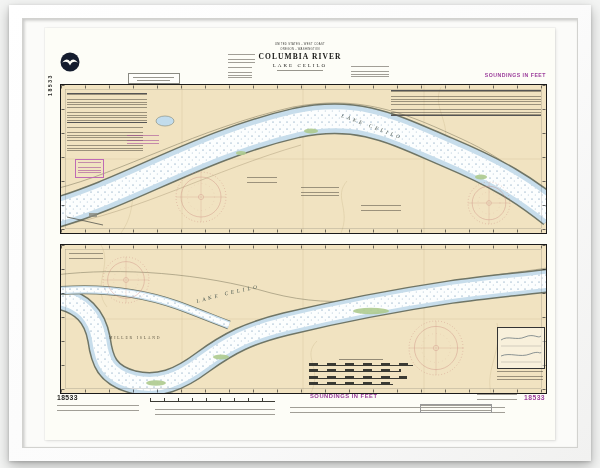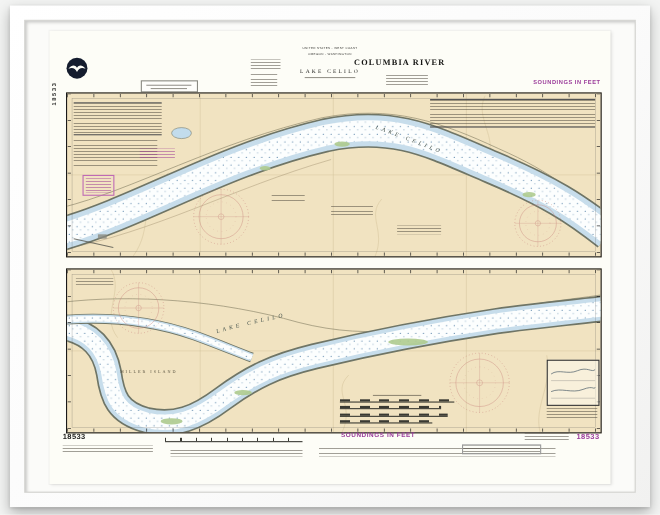--- a/index.html
+++ b/index.html
@@ -10,21 +10,21 @@
   .bevel{position:absolute;left:13px;top:13px;right:13px;bottom:13px;border:1px solid #d2d2cf;box-shadow:inset 1.5px 1.5px 3px rgba(0,0,0,.20);background:#fbfbf9;}
   .paper{position:absolute;left:45px;top:28px;width:510px;height:412px;background:#fdfdf7;box-shadow:0 0 0 1px rgba(0,0,0,.03),1px 1px 3px rgba(0,0,0,.10);}
   .paper *{position:absolute;}
   
   .tb{background:repeating-linear-gradient(180deg,rgba(70,65,55,.50) 0 .8px,rgba(0,0,0,0) .8px 2.6px);}
   .tb.mag{background:repeating-linear-gradient(180deg,rgba(160,65,150,.55) 0 .8px,rgba(0,0,0,0) .8px 2.6px);}
   .tline{height:1px;background:rgba(70,65,55,.55);}
   .panel{border:1px solid #1a1a1a;background:#f1e3c1;overflow:hidden;}
   .panel svg{position:absolute;left:0;top:0;}
   .ttl1{font-size:3.2px;letter-spacing:.4px;color:#3c3c38;white-space:nowrap;}
-  .ttl-main{font-family:"Liberation Serif",serif;font-weight:bold;font-size:7.5px;letter-spacing:1.1px;color:#161614;white-space:nowrap;text-align:right;}
+  .ttl-main{font-family:"Liberation Serif",serif;font-weight:bold;font-size:7.5px;letter-spacing:1.1px;color:#161614;white-space:nowrap;}
   .ttl-sub{font-family:"Liberation Serif",serif;font-size:5px;letter-spacing:2px;color:#22221f;white-space:nowrap;}
   .purple{color:#9b3d9b;font-weight:bold;font-size:5.8px;letter-spacing:.5px;white-space:nowrap;}
   .chartnum{font-size:6.8px;font-weight:bold;color:#1d1d1b;letter-spacing:.4px;}
   .chartnum.pur{color:#9b3d9b;}
   .sidnum{left:2px;top:46px;writing-mode:vertical-rl;transform:rotate(180deg);font-size:5.2px;font-weight:bold;letter-spacing:1.5px;color:#2a2a28;}
   .notebox{border:.5px solid #8a8a82;background:rgba(255,255,255,.5);}
   .sbars div{position:static;}
   .rule{height:2px;margin-top:3.2px;background:repeating-linear-gradient(90deg,#3a3a33 0 9px,rgba(0,0,0,0) 9px 18px);border-bottom:.5px solid #3a3a33;}
 </style>
 </head>

